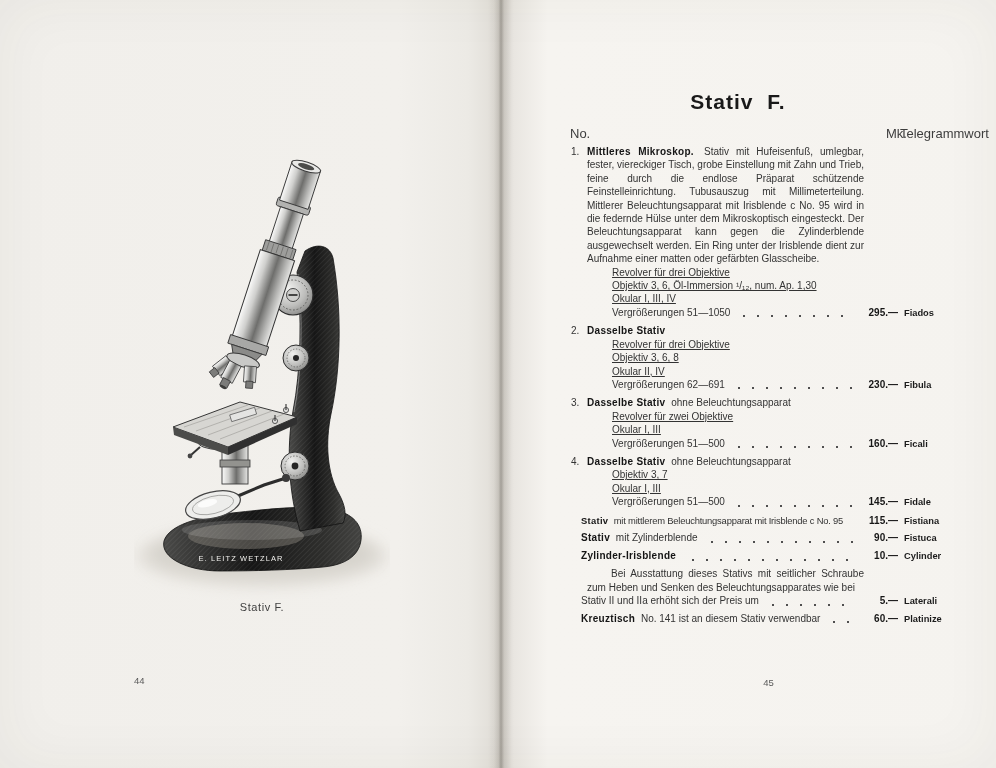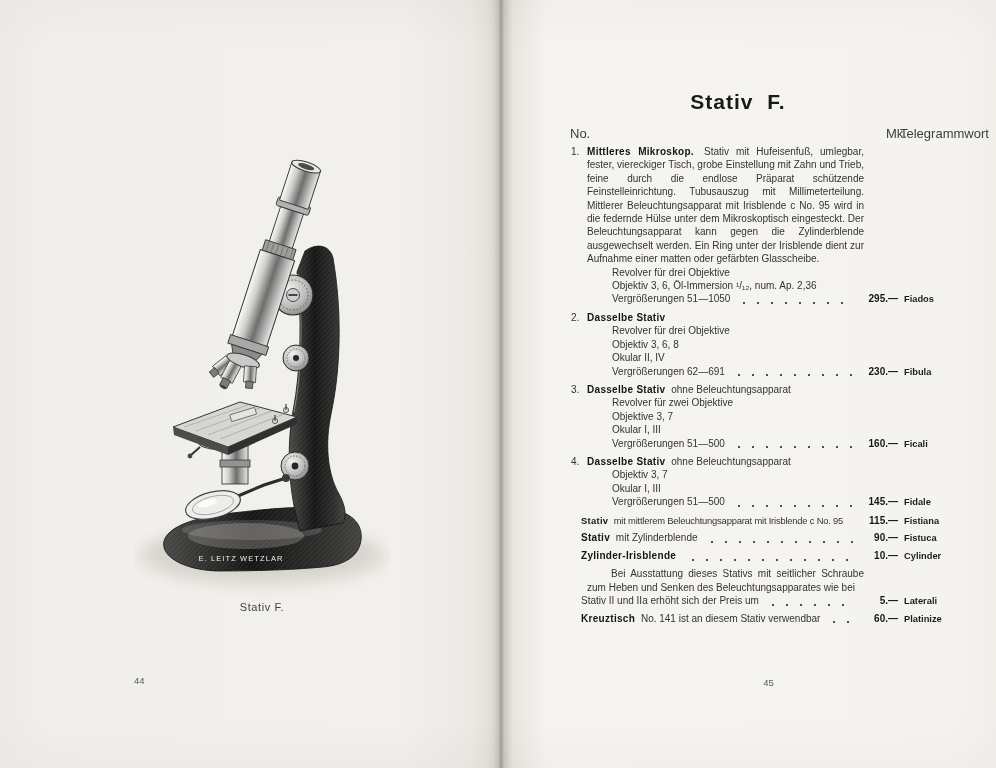--- a/index.html
+++ b/index.html
@@ -35,21 +35,21 @@
         font-size:10px;line-height:13.4px;color:#333;}
   .entry{position:relative;}
   .entry.item{margin-bottom:4px;}
   .entry.line{margin-bottom:3.5px;}
   .entry.note{margin-top:3px;margin-bottom:3.5px;}
   .num{position:absolute;left:1px;top:0;color:#333;}
   .ebody{margin-left:17px;width:277px;text-align:justify;}
   .note-body{text-indent:24px;}
   b.lead{font-weight:700;color:#151515;letter-spacing:0.3px;margin-right:3px;}
   .leadline{margin-left:17px;}
-  .specs{margin-left:42px;}
+  .specs{margin-left:42px;text-decoration:underline;}
   .price-row{display:flex;align-items:baseline;margin-left:42px;}
   .price-row.full{margin-left:11px;}
   .plabel{white-space:nowrap;}
   .plabel.squeeze{font-size:9.4px;letter-spacing:-0.2px;}
   .dots{flex:1 1 auto;min-width:4px;margin:0 5px;height:10px;align-self:flex-end;
         background-image:radial-gradient(circle,#4f4f4f 0.9px,rgba(0,0,0,0) 1.35px);
         background-size:14px 4px;background-repeat:repeat-x;
         background-position:left 2px bottom 2px;}
   .dots.off{background:none;margin:0 2px;}
   .price{flex:none;width:38px;text-align:right;font-weight:700;font-size:10px;color:#161616;}
@@ -210,21 +210,22 @@
     <div class="hdr hdr-no">No.</div>
     <div class="hdr hdr-mk">Mk.</div>
     <div class="hdr hdr-tel">Telegrammwort</div>
 
     <div class="entries">
         <div class="entry item">
           <span class="num">1.</span>
           <div class="ebody"><b class="lead">Mittleres Mikroskop.</b> Stativ mit Hufeisenfuß, umlegbar, fester, viereckiger Tisch, grobe Einstellung mit Zahn und Trieb, feine durch die endlose Präparat schützende Feinstelleinrichtung. Tubusauszug mit Millimeterteilung. Mittlerer Beleuchtungsapparat mit Irisblende c No. 95 wird in die federnde Hülse unter dem Mikroskoptisch eingesteckt. Der Beleuchtungsapparat kann gegen die Zylinderblende ausgewechselt werden. Ein Ring unter der Irisblende dient zur Aufnahme einer matten oder gefärbten Glasscheibe.</div>
           <div class="specs">
             <div class="spec">Revolver für drei Objektive</div>
-            <div class="spec">Objektiv 3, 6, Öl-Immersion ¹/₁₂, num. Ap. 2,36</div>
+            <div class="spec">Objektiv 3, 6, Öl-Immersion ¹/₁₂, num. Ap. 1,30</div>
+            <div class="spec">Okular I, III, IV</div>
           </div>
           <div class="price-row">
             <span class="plabel">Vergrößerungen 51—1050</span>
             <span class="dots"></span>
             <span class="price">295.—</span>
             <span class="tele">Fiados</span>
           </div>
         </div>
         <div class="entry item">
           <span class="num">2.</span>
@@ -239,21 +240,20 @@
             <span class="dots"></span>
             <span class="price">230.—</span>
             <span class="tele">Fibula</span>
           </div>
         </div>
         <div class="entry item">
           <span class="num">3.</span>
           <div class="leadline"><b class="lead">Dasselbe Stativ</b> ohne Beleuchtungsapparat</div>
           <div class="specs">
             <div class="spec">Revolver für zwei Objektive</div>
-            <div class="spec">Objektive 3, 7</div>
             <div class="spec">Okular I, III</div>
           </div>
           <div class="price-row">
             <span class="plabel">Vergrößerungen 51—500</span>
             <span class="dots"></span>
             <span class="price">160.—</span>
             <span class="tele">Ficali</span>
           </div>
         </div>
         <div class="entry item">

